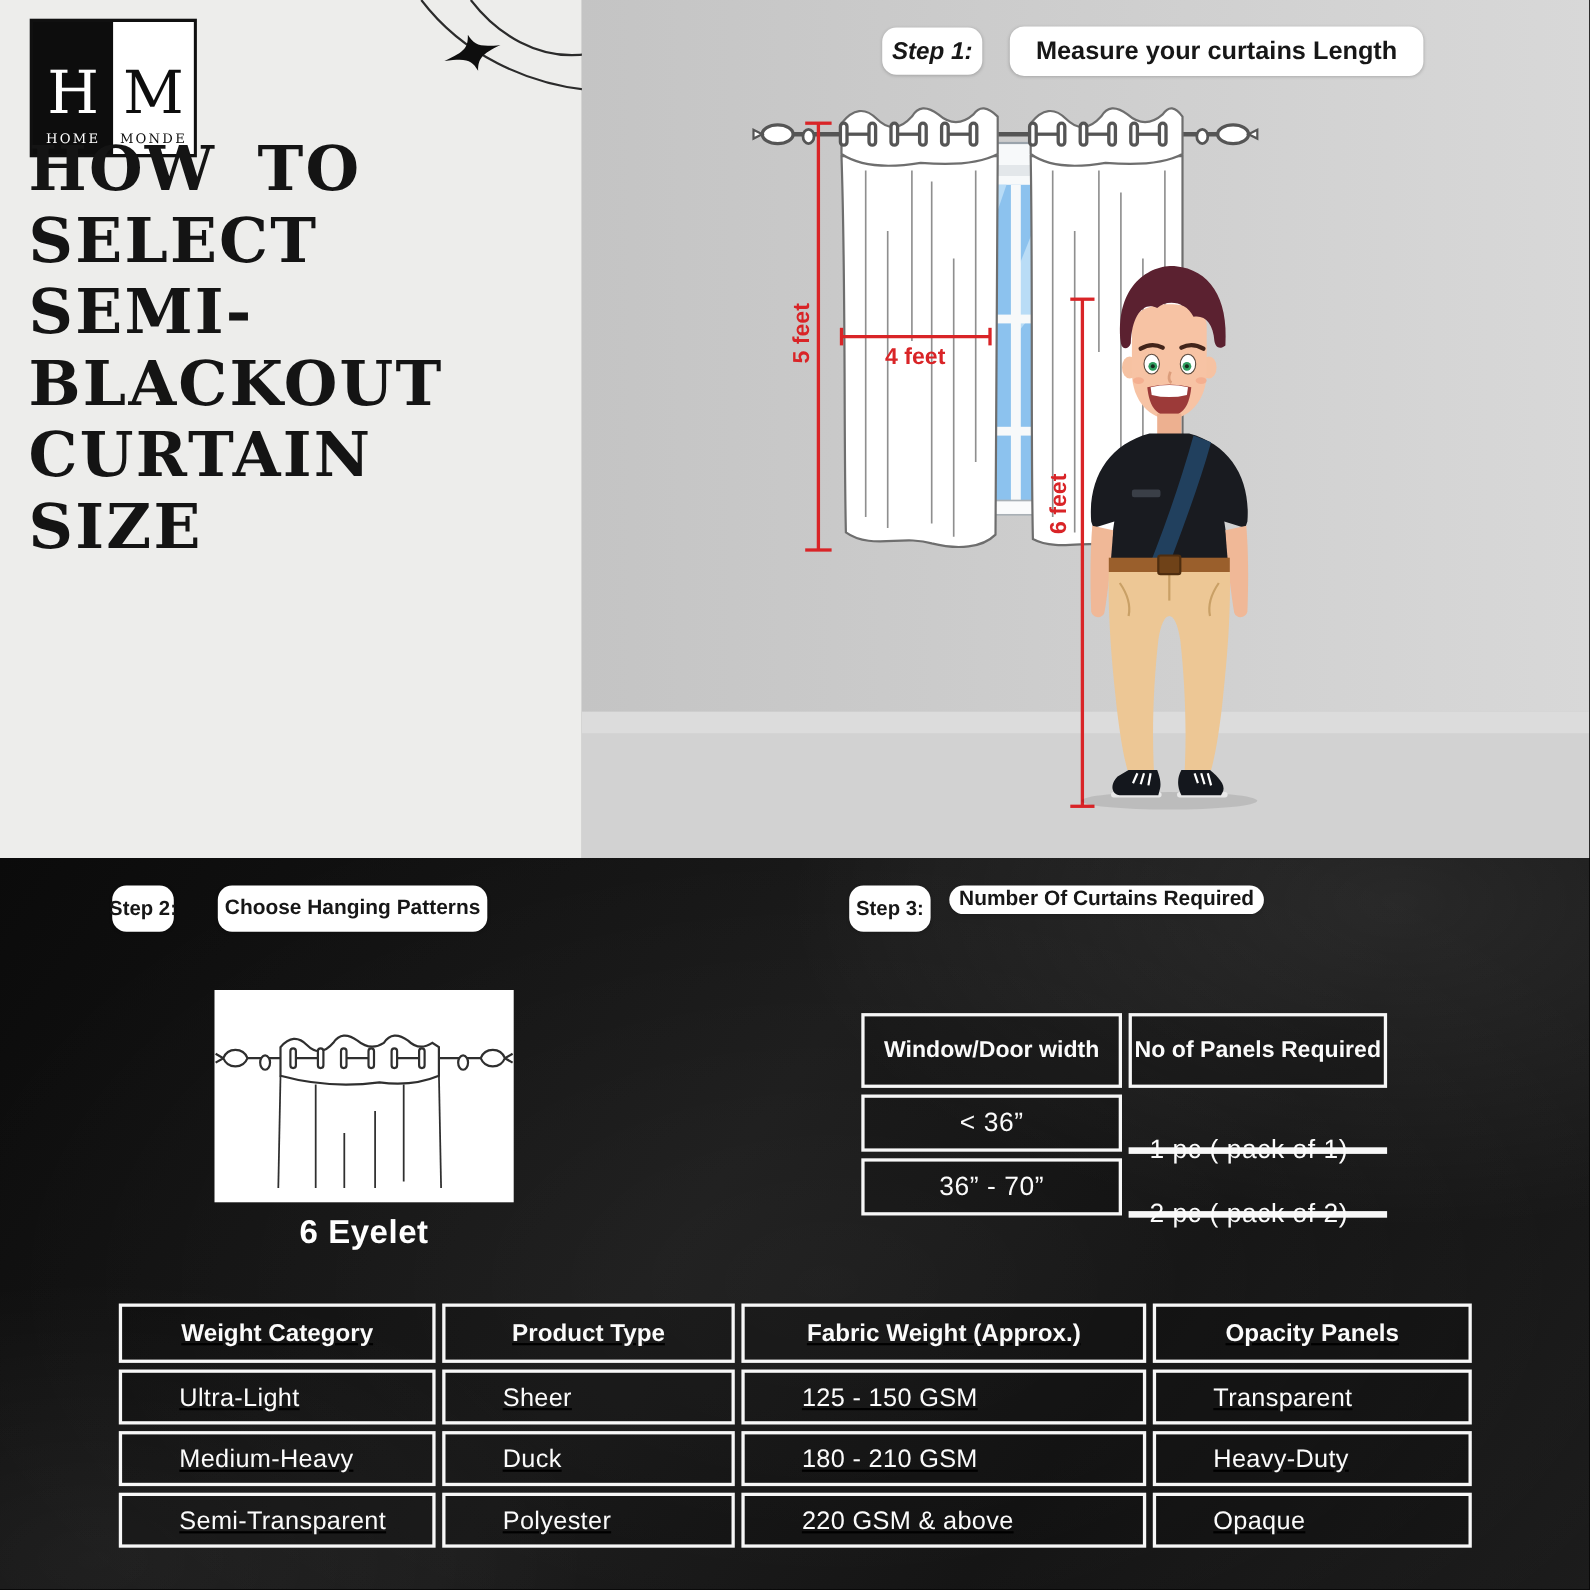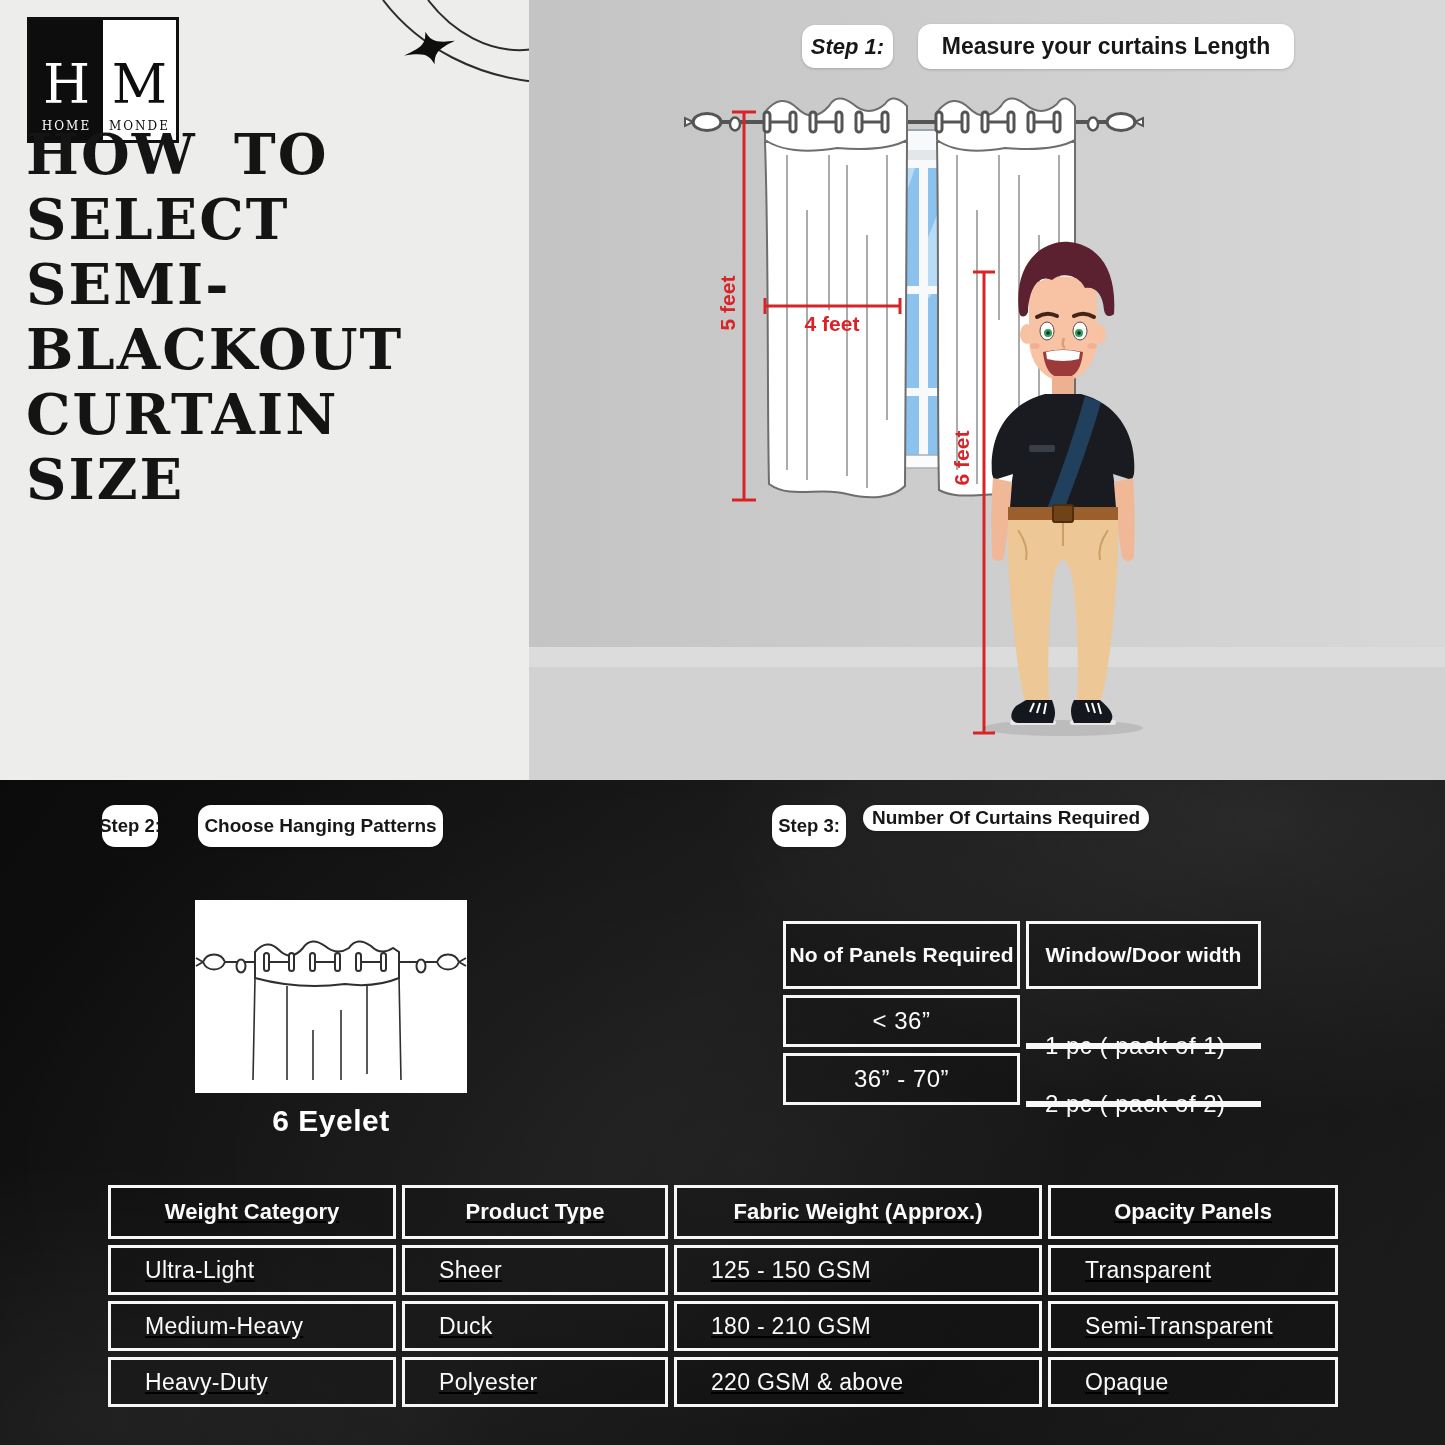--- a/index.html
+++ b/index.html
@@ -47,21 +47,21 @@
   .eyelet-card{position:absolute;left:195px;top:120px;width:272px;height:193px;background:#ffffff;}
   .eyelet-card svg{width:100%;height:100%;display:block;}
   .eyelet-caption{position:absolute;left:195px;top:324px;width:272px;text-align:center;
                   color:#fff;font-weight:700;font-size:30px;letter-spacing:.5px;}
 
   .gtable{position:absolute;display:grid;gap:6px;}
   .cell{border:3px solid #f7f7f7;box-sizing:border-box;display:flex;align-items:center;
         color:#fbfbfb;background:rgba(0,0,0,.16);}
   .cell.hd{justify-content:center;text-align:center;font-weight:700;line-height:1.25;}
   .cell.c{justify-content:center;text-align:center;font-weight:400;}
-  .cell.l{justify-content:flex-start;padding-left:34px;font-weight:400;}
+  .cell.l{justify-content:flex-start;padding-left:52px;font-weight:400;}
 
   .step3-table{left:783px;top:141px;grid-template-columns:237px 235px;grid-template-rows:68px 52px 52px;}
   .step3-table .hd{font-size:21px;}
   .step3-table .c,.step3-table .l{font-size:24px;letter-spacing:.5px;}
   .step3-table .l{padding-left:16px;margin-top:48px;}
 
   .fabric-table{left:108px;top:405px;grid-template-columns:288px 266px 368px 290px;
                 grid-template-rows:54px 50px 50px 50px;text-decoration:underline;}
   .fabric-table .hd{font-size:22px;}
   .fabric-table .l{font-size:23px;letter-spacing:.3px;}
@@ -313,44 +313,44 @@
           <line x1="92" y1="86" x2="92" y2="180"></line>
           <line x1="118" y1="130" x2="118" y2="180"></line>
           <line x1="146" y1="110" x2="146" y2="180"></line>
           <line x1="172" y1="86" x2="172" y2="174"></line>
         </g>
       </svg>
     </div>
     <div class="eyelet-caption">6 Eyelet</div>
 
     <div class="gtable step3-table">
+      <div class="cell hd">Window/Door width</div>
       <div class="cell hd">No of Panels Required</div>
-      <div class="cell hd">Window/Door width</div>
       <div class="cell c">&lt; 36”</div>
       <div class="cell l">1 pc ( pack of 1)</div>
       <div class="cell c">36” - 70”</div>
       <div class="cell l">2 pc ( pack of 2)</div>
     </div>
 
     <div class="gtable fabric-table">
       <div class="cell hd">Weight Category</div>
       <div class="cell hd">Product Type</div>
       <div class="cell hd">Fabric Weight (Approx.)</div>
       <div class="cell hd">Opacity Panels</div>
 
       <div class="cell l">Ultra-Light</div>
       <div class="cell l">Sheer</div>
       <div class="cell l">125 - 150 GSM</div>
       <div class="cell l">Transparent</div>
 
       <div class="cell l">Medium-Heavy</div>
       <div class="cell l">Duck</div>
       <div class="cell l">180 - 210 GSM</div>
+      <div class="cell l">Heavy-Duty</div>
+
       <div class="cell l">Semi-Transparent</div>
-
-      <div class="cell l">Heavy-Duty</div>
       <div class="cell l">Polyester</div>
       <div class="cell l">220  GSM &amp; above</div>
       <div class="cell l">Opaque</div>
     </div>
 
   </section>
 </div>
 
 </body></html>

